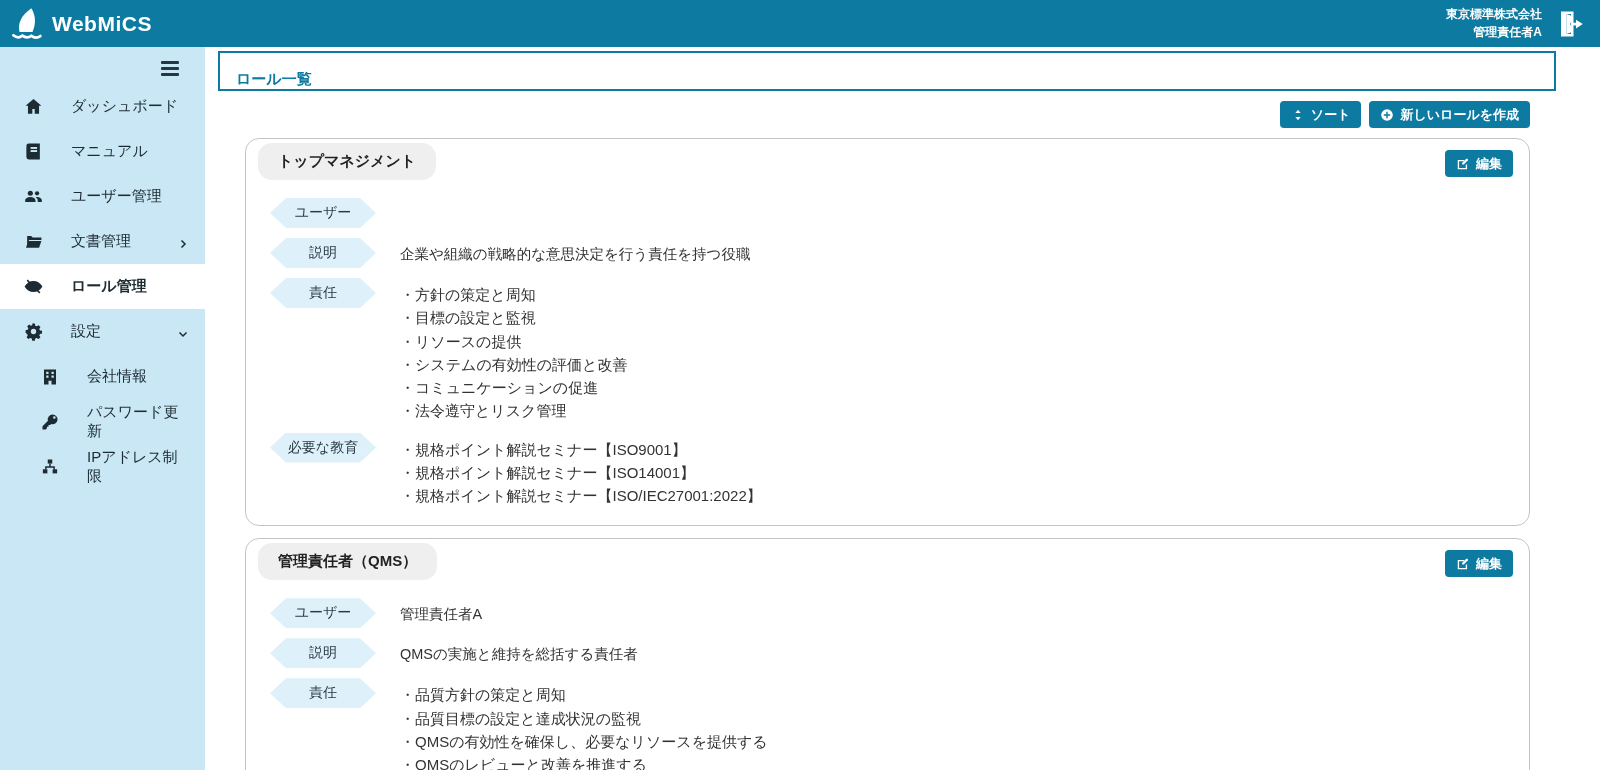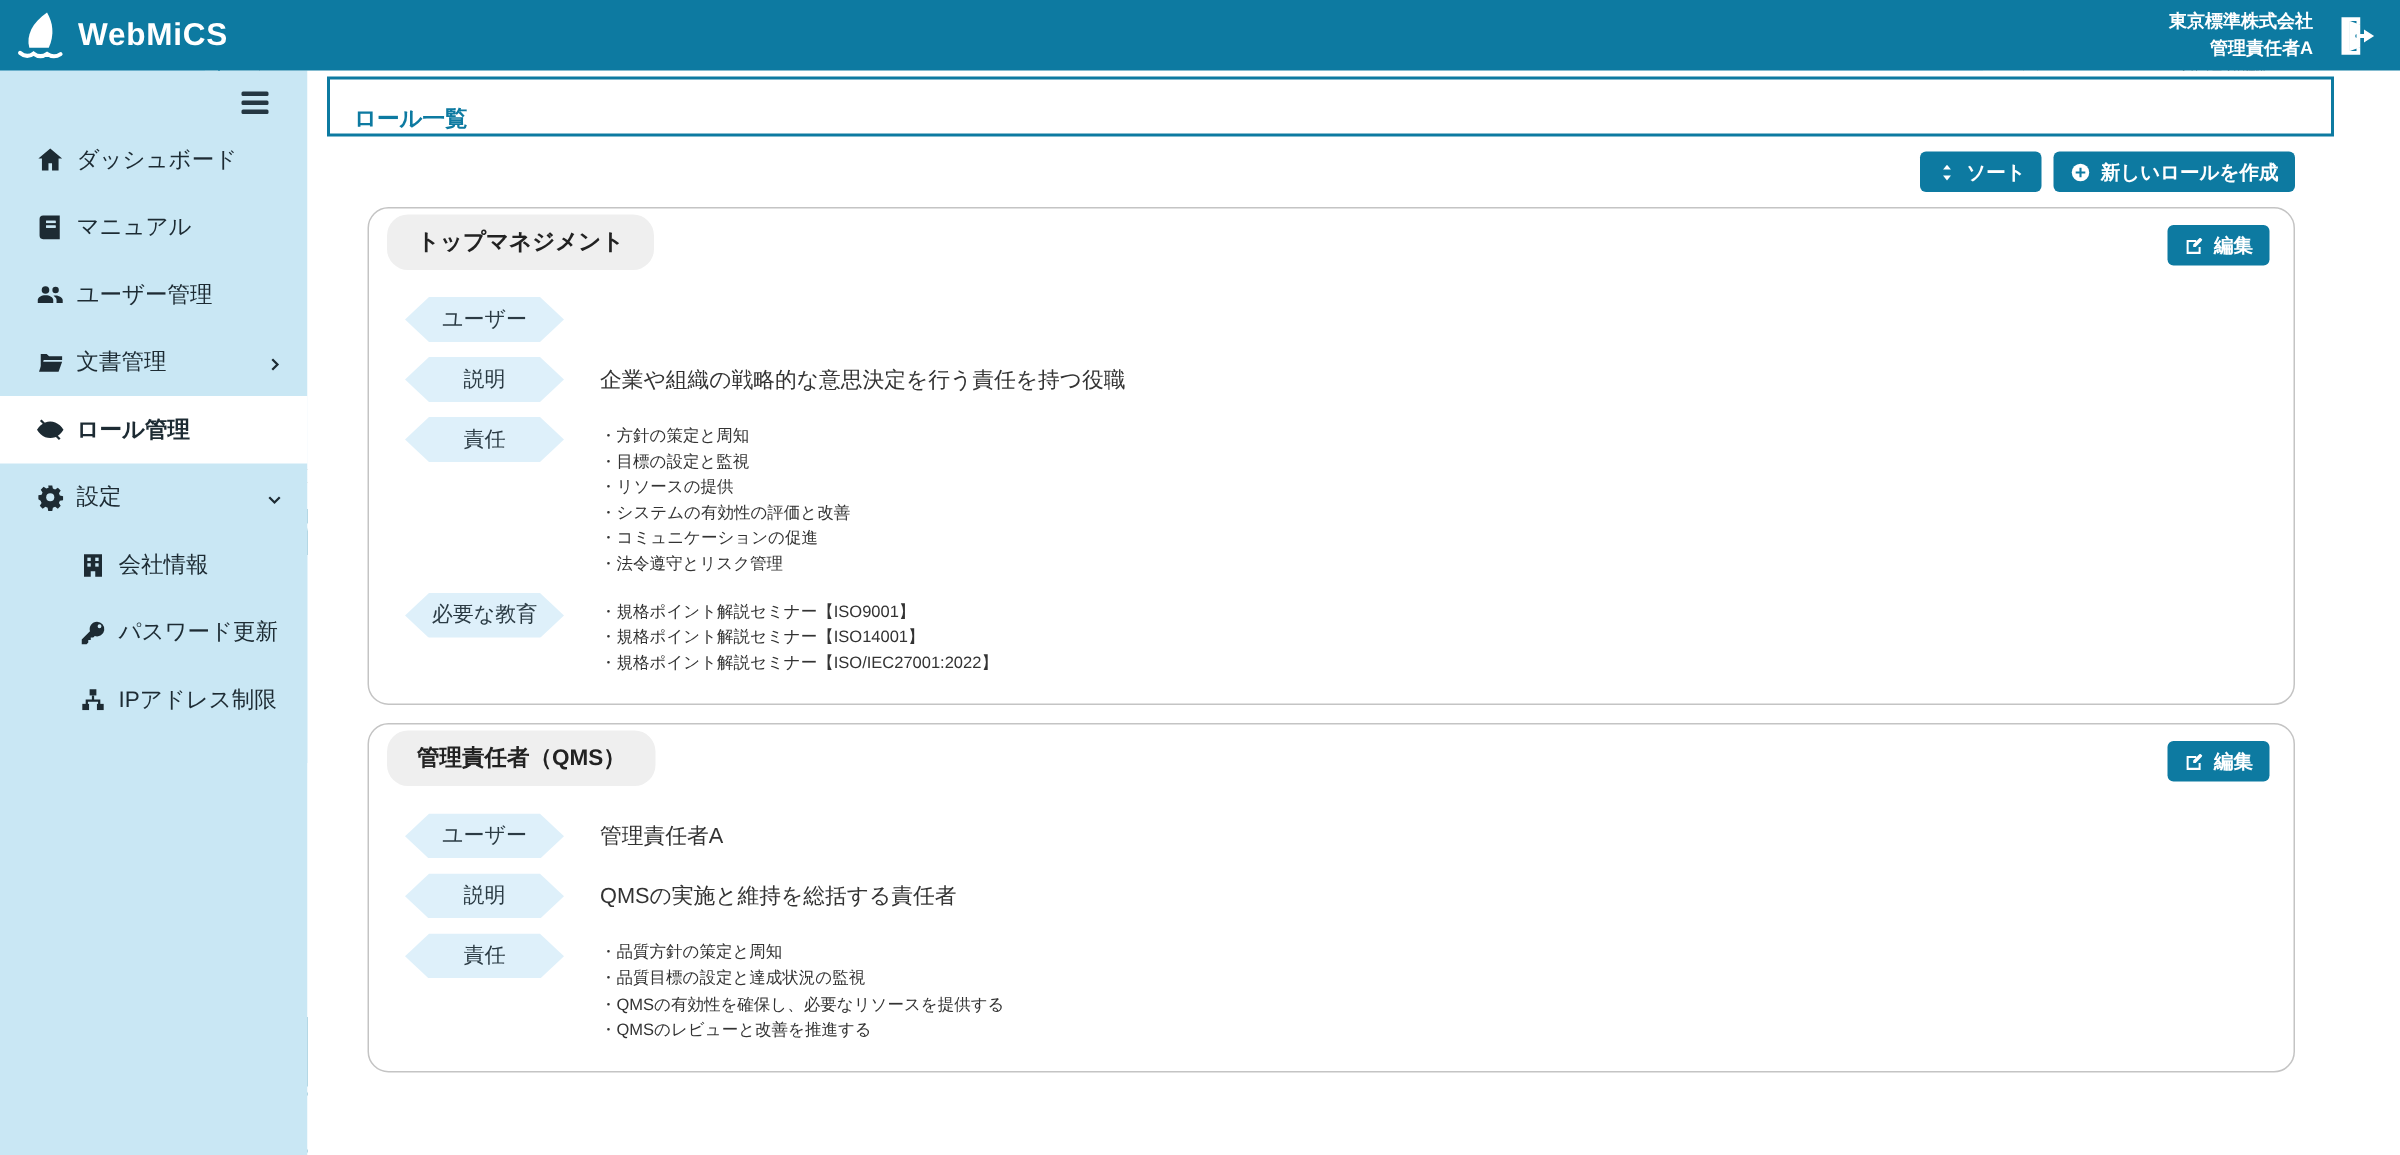--- a/index.html
+++ b/index.html
@@ -17,29 +17,29 @@
   .header-user { color: #fff; font-size: 12px; text-align: right; line-height: 1.45; font-weight: bold; }
   .logout-btn { background: none; border: none; cursor: pointer; display: flex; align-items: center; }
   .logout-btn svg { width: 30px; height: 30px; }
 
   
   .sidebar { position: fixed; top: 47px; left: 0; width: 205px; height: 723px;
     background: #c9e7f4; }
   .burger-row { display: flex; justify-content: flex-end; padding: 10px 22px 4px 0; }
   .burger { background: none; border: none; cursor: pointer; display: flex; flex-direction: column; gap: 3px; padding: 4px; }
   .burger span { display: block; width: 18px; height: 3px; background: #253742; border-radius: 1px; }
-  .nav-item { display: flex; align-items: center; gap: 8px; height: 45px; padding: 0 16px 0 24px;
+  .nav-item { display: flex; align-items: center; gap: 28px; height: 45px; padding: 0 16px 0 24px;
     font-size: 15px; color: #1d2b33; cursor: pointer; }
   .nav-item.active { background: #fff; font-weight: bold; }
   .nav-item .nav-icon { width: 19px; height: 19px; flex: 0 0 19px; display: flex; align-items: center; justify-content: center; }
   .nav-icon svg { width: 19px; height: 19px; fill: #1d2b33; }
   .nav-label { flex: 1; }
   .chev { width: 12px; height: 12px; }
   .chev svg { width: 12px; height: 12px; stroke: #1d2b33; stroke-width: 3; fill: none; }
-  .nav-sub { padding-left: 52px; }
+  .nav-sub { padding-left: 40px; }
   .nav-sub .nav-icon svg { width: 18px; height: 18px; }
 
   
   .main { position: fixed; top: 47px; left: 205px; width: 1395px; height: 723px;
     background: #fff; overflow: hidden; }
   .page-title-box { margin: 4px 44px 0 13px; height: 40px; border: 2px solid #0d7aa1;
     background: #fff; display: flex; align-items: flex-end; padding: 0 16px; }
   .page-title { color: #0d7aa1; font-size: 15px; font-weight: bold; }
   .actions { display: flex; justify-content: flex-end; gap: 8px; margin: 10px 70px 0 0; padding-left: 37px; }
   .btn { background: #0d7aa1; color: #fff; border: none; border-radius: 4px; height: 27px;
@@ -54,21 +54,21 @@
   .role-badge { display: inline-block; background: #efefef; border-radius: 14px;
     padding: 9px 20px; font-size: 15px; font-weight: bold; color: #222; margin: 2px 0 8px -8px; }
   .edit-btn { position: absolute; top: 11px; right: 16px; }
   .row { display: flex; align-items: flex-start; margin-top: 10px; }
   .hex-label { flex: 0 0 106px; height: 30px; background: #def0fa; color: #2b3b44;
     font-size: 14px; display: flex; align-items: center; justify-content: center;
     clip-path: polygon(16px 0, calc(100% - 16px) 0, 100% 50%, calc(100% - 16px) 100%, 16px 100%, 0 50%);
     margin-left: 4px; }
   .row-value { margin-left: 24px; font-size: 14.5px; color: #333; padding-top: 5px; line-height: 1.55; }
   .row ul { list-style: none; }
-  .row li { font-size: 11px; color: #333; line-height: 1.55; }
+  .row li { font-size: 15px; color: #333; line-height: 1.55; }
   .row li::before { content: "・"; }
 </style>
 </head>
 <body>
 
 <div class="header">
   <div class="brand">
     <svg viewBox="0 0 32 32">
       <path d="M19 2 C10 8 6.5 16 8.5 23 L20 23 C23.5 15 22.5 8 19 2 Z" fill="#fff"></path>
       <path d="M3 26 q4 3.4 8 .4 q4 3 8 .2 q4 2.8 8 .1" stroke="#fff" stroke-width="2.4" fill="none" stroke-linecap="round"></path>

